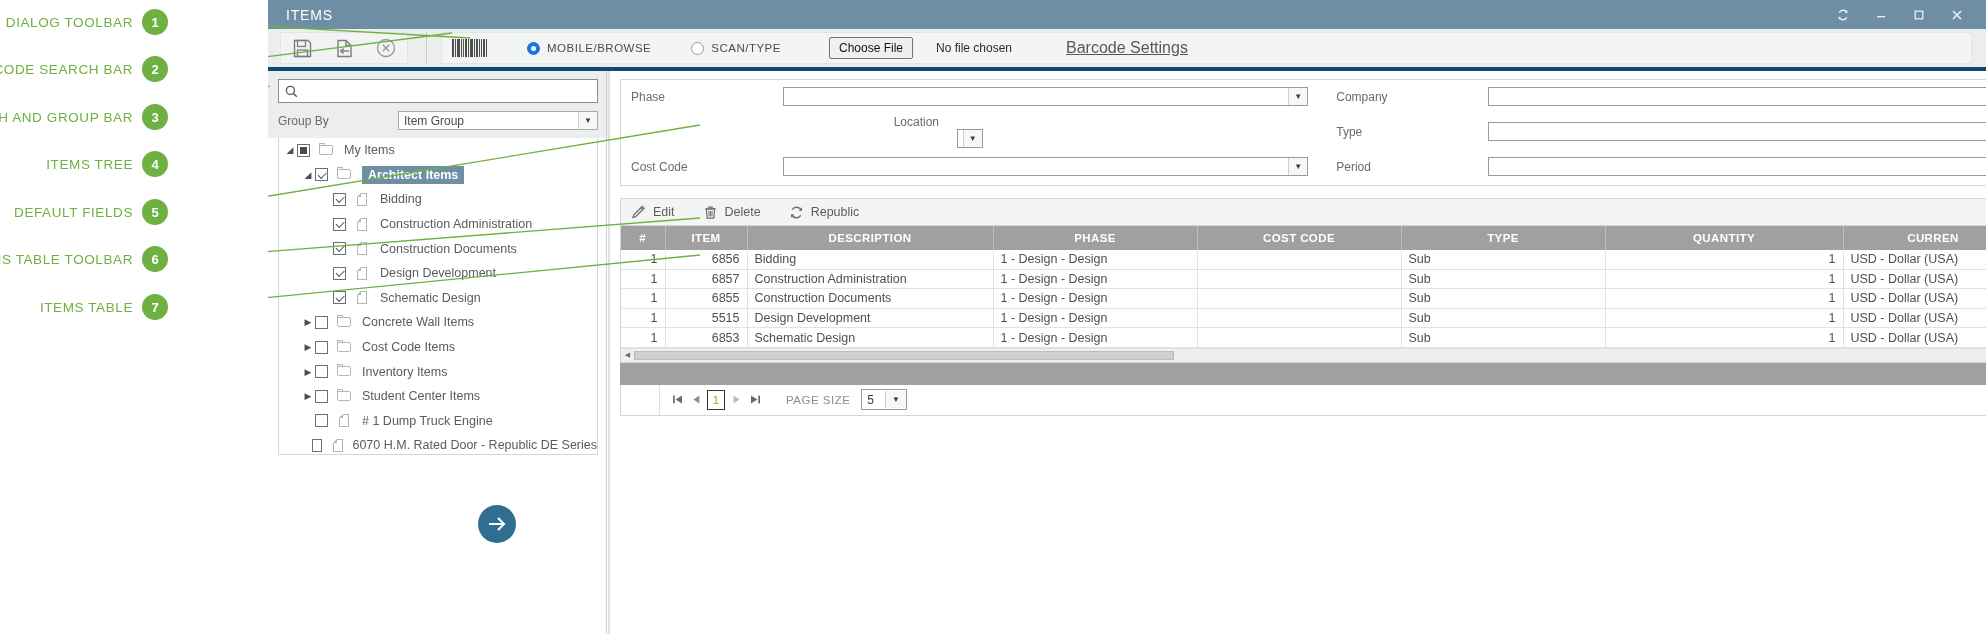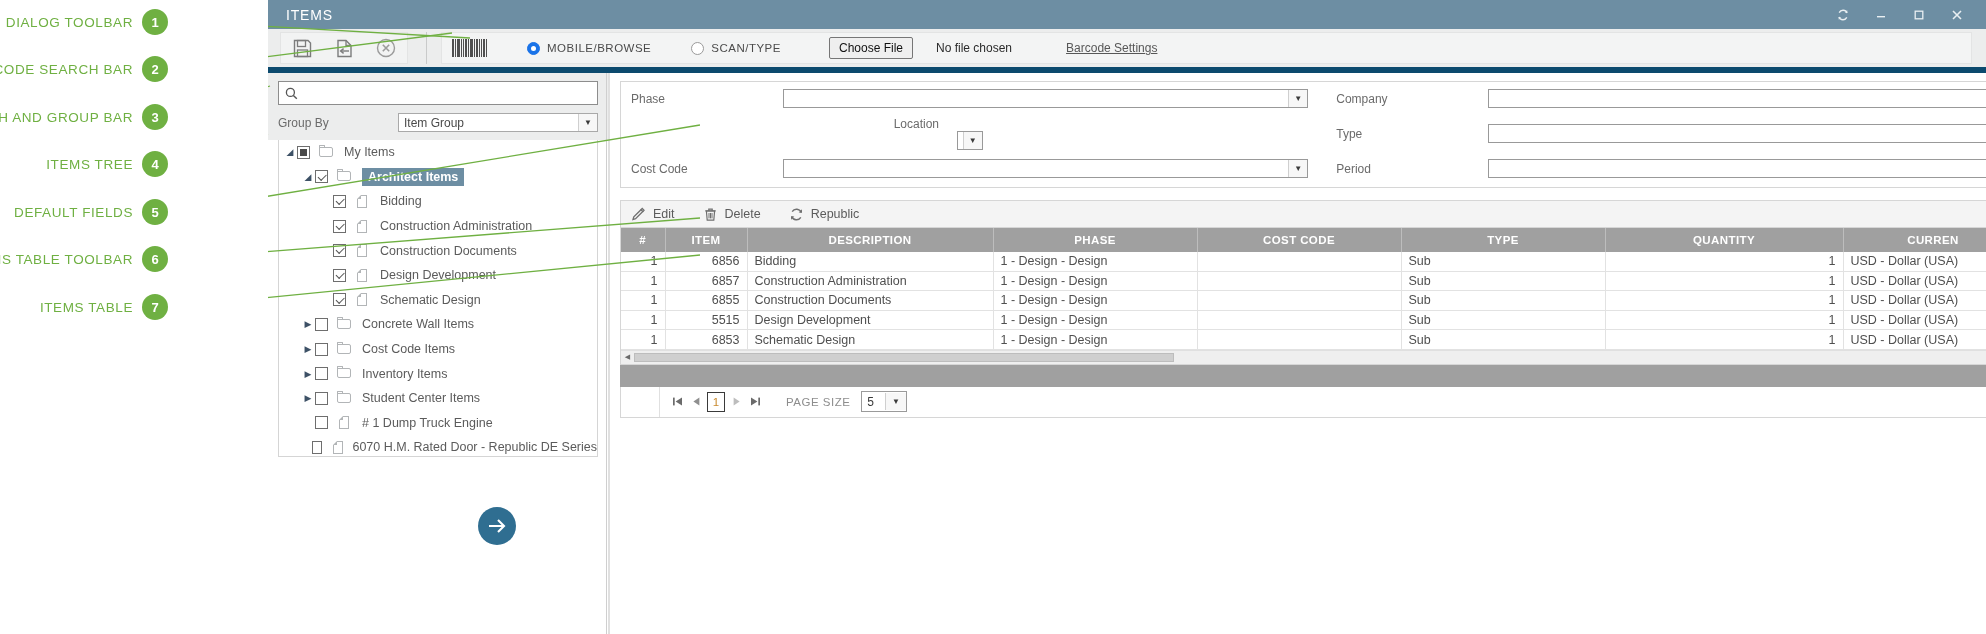--- a/index.html
+++ b/index.html
@@ -30,21 +30,21 @@
   #dialog{position:absolute;left:268px;top:0;width:1718px;height:634px;background:#7dd3fc;}
   .titlebar{
     height:29px;background:#6d8ea3;display:flex;align-items:center;
     padding:0 10px 0 18px;color:#fff;
   }
   .titlebar .title{font-size:14px;letter-spacing:.8px;flex:1;}
   .wincontrols{display:flex;align-items:center;gap:24px;padding-right:12px;}
   .winbtn{color:#e9eff2;font-size:13px;line-height:1;display:flex;align-items:center;justify-content:center;width:14px;height:14px;}
 
   
-  .toolrow{height:38px;background:#eceded;display:flex;align-items:center;border-bottom:6px solid #0c4a6e;}
+  .toolrow{height:38px;background:#eceded;display:flex;align-items:center;border-bottom:4px solid #0c4a6e;}
   .toolgroup{
     display:flex;align-items:center;height:30px;margin-left:12px;
     border:1px solid #e3e4e4;background:#f2f3f3;
   }
   .toolbtn{width:42px;height:28px;display:flex;align-items:center;justify-content:center;}
   .sep{width:1px;height:32px;background:#c9caca;margin:0 14px 0 18px;}
 
   .barcodebox{
     display:flex;align-items:center;height:30px;border:1px solid #e3e4e4;background:#f3f4f4;
     padding:0 14px 0 10px;gap:14px;flex:1;margin-right:14px;
@@ -54,21 +54,21 @@
   .radio-wrap{display:flex;align-items:center;gap:7px;margin-left:26px;}
   .radio{width:13px;height:13px;border-radius:50%;border:1px solid #9a9a9a;background:#fff;box-sizing:border-box;position:relative;}
   .radio.on{border:1px solid #1a73e8;background:#1a73e8;}
   .radio.on::after{content:"";position:absolute;left:3px;top:3px;width:5px;height:5px;border-radius:50%;background:#fff;}
   .radio-lbl{font-size:11.5px;color:#4b4b4b;letter-spacing:.5px;}
   .filebtn{
     margin-left:34px;border:1px solid #767676;background:#efefef;border-radius:2px;
     font-size:12px;color:#111;padding:3px 9px;font-family:"Liberation Sans",sans-serif;
   }
   .filename{font-size:12px;color:#2b2b2b;margin-left:9px;}
-  .barlink{margin-left:40px;font-size:12px;color:#575757;text-decoration:underline;}
+  .barlink{margin-left:40px;font-size:16px;color:#575757;text-decoration:underline;}
 
   
   .bodysplit{display:flex;height:567px;}
   .leftpane{width:340px;position:relative;background:#fff;}
   .splitter{width:10px;background:#fff;position:relative;display:flex;align-items:center;justify-content:center;}
   .splitter::before{content:"";width:2px;height:567px;background:#e0e0e0;}
   .splitter::after{content:"";position:absolute;width:4px;height:567px;border-left:1px solid #cfcfcf;border-right:1px solid #cfcfcf;}
   .rightpane{flex:1;position:relative;background:#fff;}
 
   

